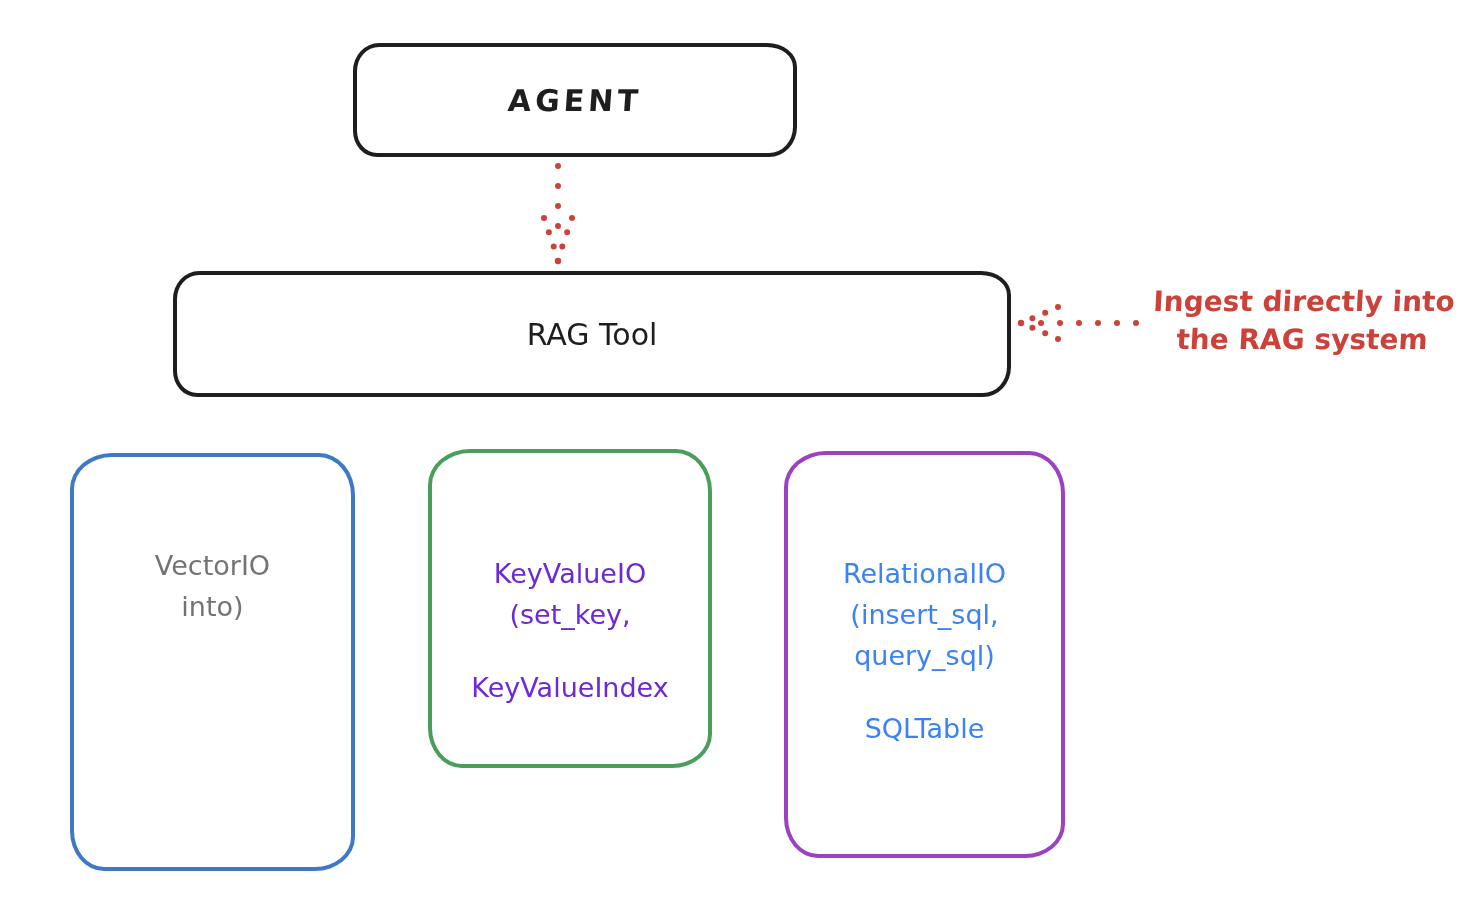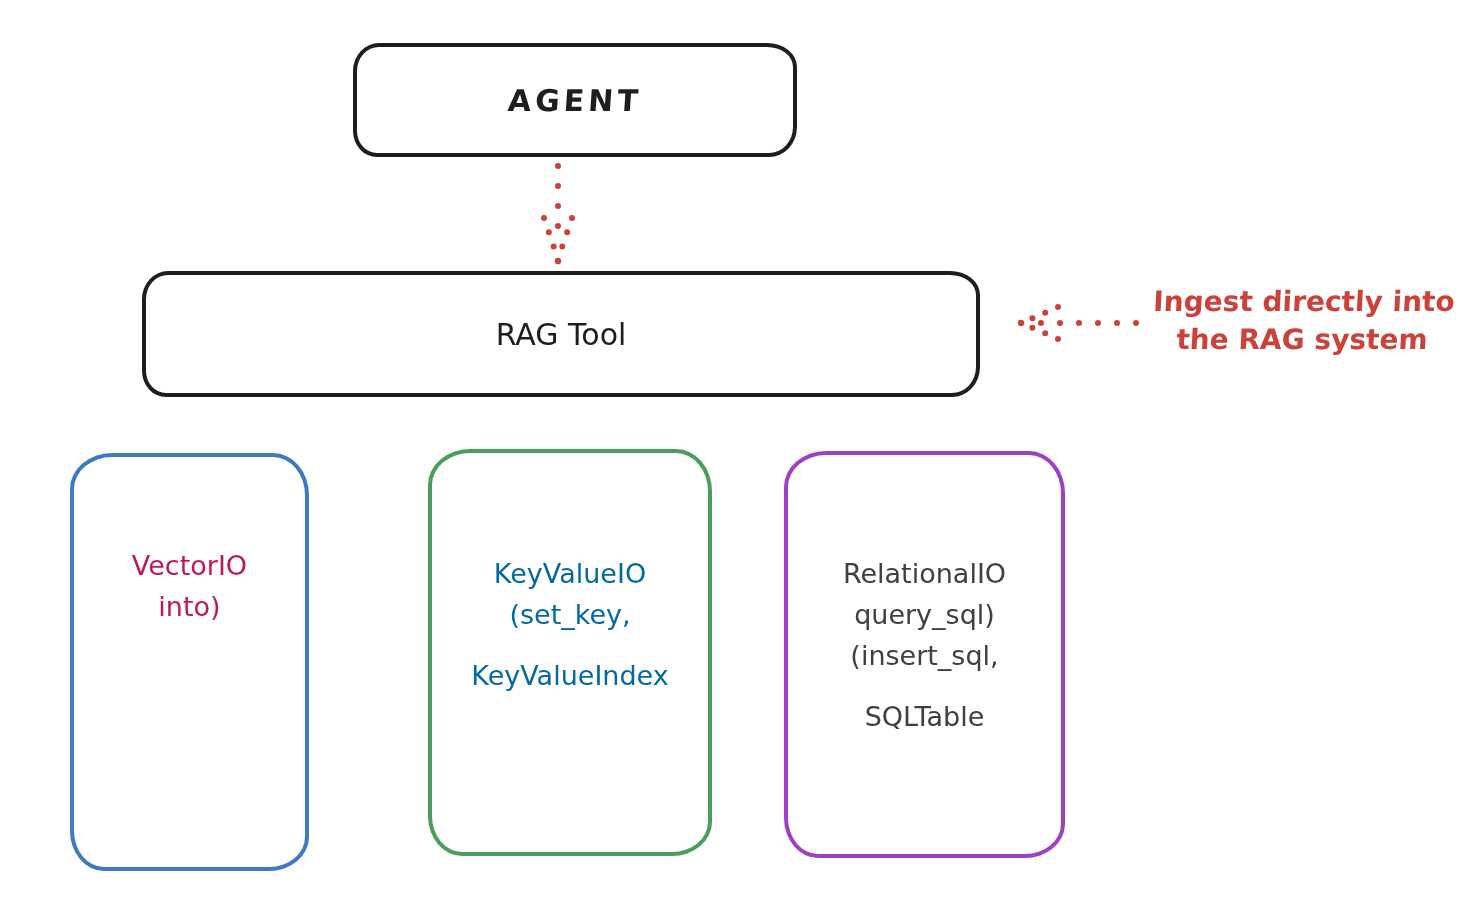--- a/index.html
+++ b/index.html
@@ -21,21 +21,21 @@
     display: flex;
     align-items: center;
     justify-content: center;
     background: #ffffff;
   }
   .box-black {
     border: 4px solid #1e1e1e;
     border-radius: 26px 30px 28px 24px / 28px 24px 30px 26px;
   }
   .agent-box   { left: 353px; top: 43px;  width: 444px; height: 114px; }
-  .rag-box     { left: 142px; top: 271px; width: 838px; height: 126px; }
+  .rag-box     { left: 173px; top: 271px; width: 838px; height: 126px; }
   .agent-label {
     font-size: 30px;
     font-weight: bold;
     letter-spacing: 4px;
     color: #1e1e1e;
     transform: skewX(-4deg);
   }
   .rag-label {
     font-size: 30px;
     color: #1e1e1e;
@@ -58,25 +58,25 @@
   .backend-box {
     border-width: 4px;
     border-style: solid;
     border-radius: 42px 36px 40px 34px / 36px 42px 34px 40px;
     flex-direction: column;
     justify-content: flex-start;
     text-align: center;
     font-size: 27px;
     line-height: 41px;
   }
-  .backend-blue   { left: 70px;  top: 453px; width: 239px; height: 418px; border-color: #3d79c4; color: #be185d; padding-top: 88px; }
-  .backend-green  { left: 428px; top: 449px; width: 284px; height: 407px; border-color: #4a9e5b; color: #0369a1; padding-top: 100px; }
-  .backend-purple { left: 784px; top: 451px; width: 281px; height: 407px; border-color: #9c41c4; color: #404040; padding-top: 98px; }
+  .backend-blue   { left: 70px;  top: 453px; width: 285px; height: 418px; border-color: #3d79c4; color: #737373; padding-top: 88px; }
+  .backend-green  { left: 428px; top: 449px; width: 284px; height: 319px; border-color: #4a9e5b; color: #6d28d9; padding-top: 100px; }
+  .backend-purple { left: 784px; top: 451px; width: 281px; height: 407px; border-color: #9c41c4; color: #3b82f6; padding-top: 98px; }
   .backend-line  { white-space: nowrap; }
-  .backend-index { margin-top: 20px; white-space: nowrap; }
+  .backend-index { margin-top: 32px; white-space: nowrap; }
 </style>
 </head>
 <body>
 
 <div class="canvas">
 
   <div class="box box-black agent-box">
     <span class="agent-label">AGENT</span>
   </div>
 
@@ -113,18 +113,18 @@
   </div>
 
   <div class="box backend-box backend-green">
     <div class="backend-line">KeyValueIO</div>
     <div class="backend-line">(set_key,</div>
     <div class="backend-index">KeyValueIndex</div>
   </div>
 
   <div class="box backend-box backend-purple">
     <div class="backend-line">RelationalIO</div>
+    <div class="backend-line">(insert_sql,</div>
     <div class="backend-line">query_sql)</div>
-    <div class="backend-line">(insert_sql,</div>
     <div class="backend-index">SQLTable</div>
   </div>
 
 </div>
 
 </body></html>

